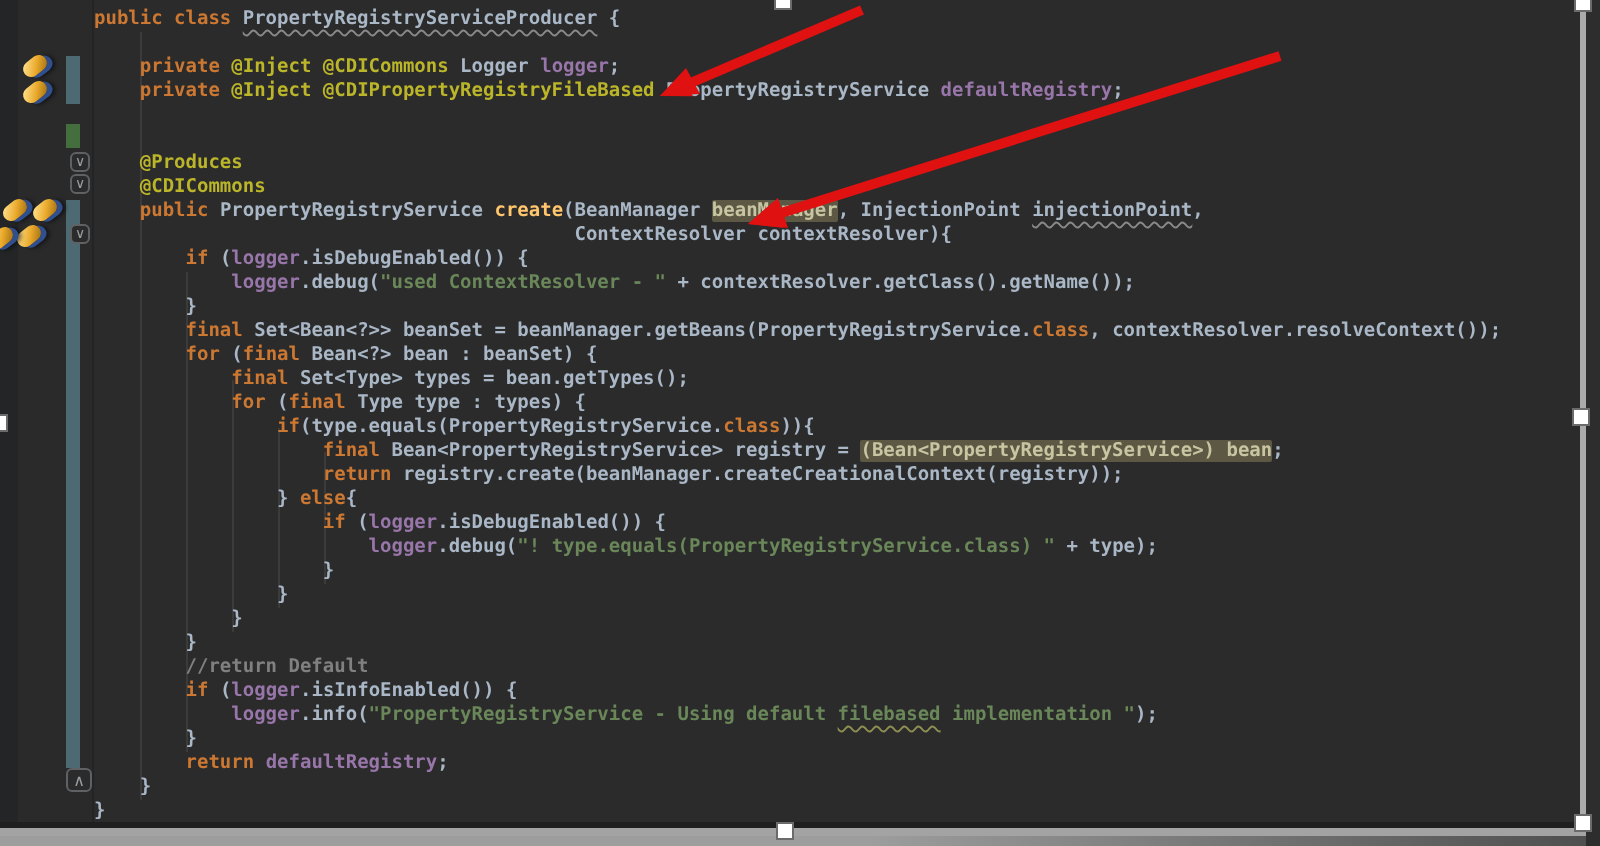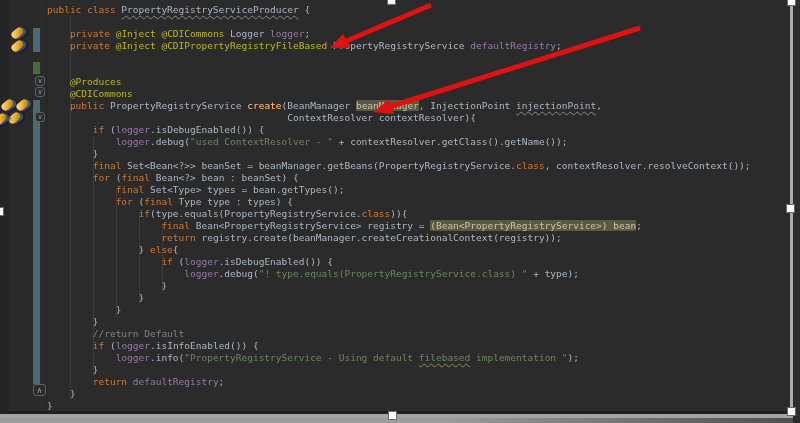--- a/index.html
+++ b/index.html
@@ -22,21 +22,21 @@
         font-family:"DejaVu Sans","Liberation Sans",sans-serif;}
   .fold-end{left:33px;width:13px;height:12px;line-height:11px;font-size:8px;}
   
   .bean{position:absolute;width:13px;height:8px;border-radius:4px;
         background:linear-gradient(135deg,#ffe08a 10%,#eaa92b 55%,#96660f);
         transform:rotate(-38deg);
         box-shadow:2px 2px 0 #2f4f8f, 3px 3px 2px rgba(0,0,0,.55);}
   
   .iguide{position:absolute;width:1px;background:#3b3b3b;}
   
-  .code-lines{position:absolute;left:47px;top:4px;font-size:9.5px;font-weight:normal;line-height:12px;
+  .code-lines{position:absolute;left:47px;top:4px;font-size:9.5px;font-weight:bold;line-height:12px;
               white-space:pre;letter-spacing:0;}
   .line{height:12px;}
   .tk-k{color:#cc7832;}
   .tk-a{color:#bbb529;text-align:center;}
   .tk-p{color:#a9b7c6;}
   .tk-f{color:#9876aa;}
   .tk-s{color:#6a8759;}
   .tk-c{color:#808080;}
   .tk-d{color:#ffc66d;margin-top:48px;}
   .tk-h{color:#c8c5a2;background:#5c5843;border-radius:1px;}

